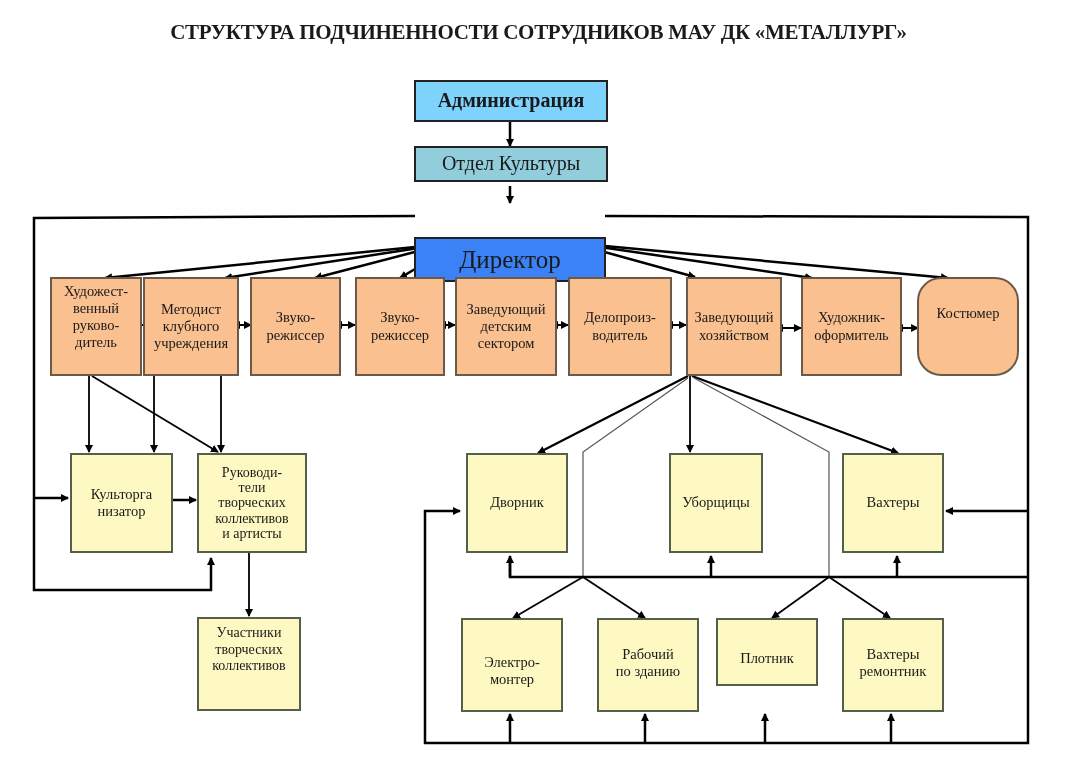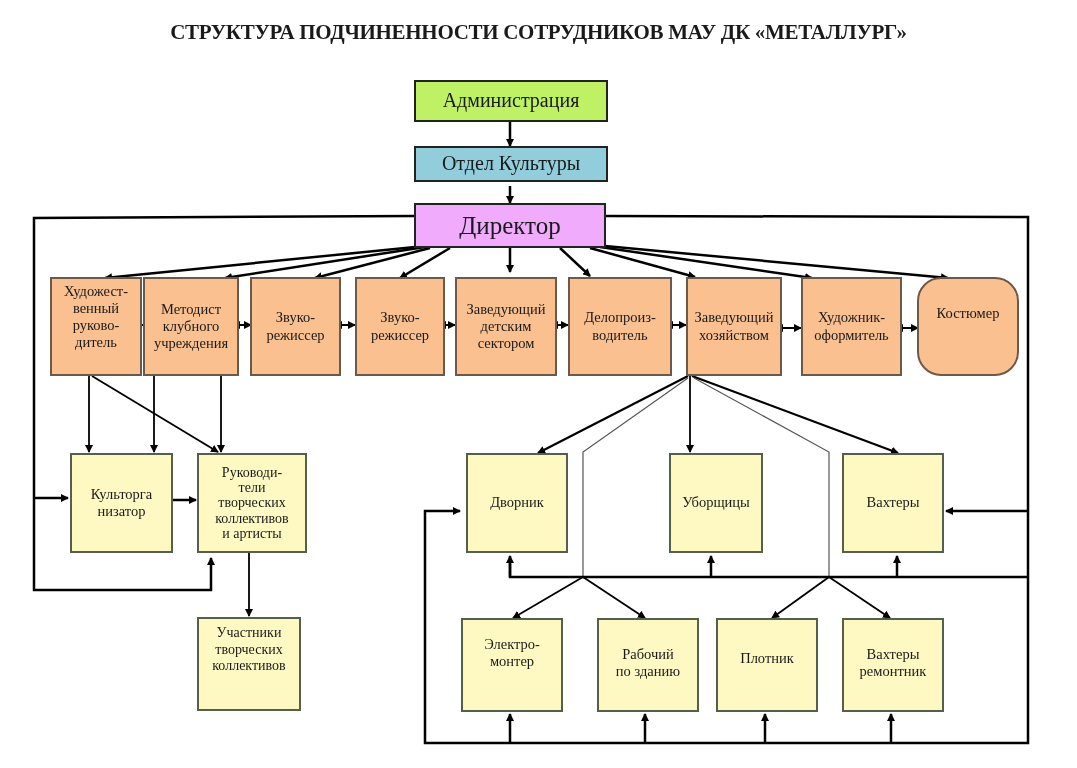--- a/index.html
+++ b/index.html
@@ -4,23 +4,23 @@
 <style>
   html, body { margin: 0; padding: 0; background: #ffffff; }
   body { width: 1077px; height: 768px; position: relative; overflow: hidden;
          font-family: "Liberation Serif", "DejaVu Serif", serif; color: #1a1a1a; }
   #title { position: absolute; left: 0; top: 20px; width: 1077px; text-align: center;
            font-weight: bold; font-size: 21px; letter-spacing: -0.3px; }
   svg#lines { position: absolute; left: 0; top: 0; }
   .box { position: absolute; box-sizing: border-box; border: 2px solid #4a4a4a;
          display: flex; align-items: center; justify-content: center; text-align: center;
          line-height: 1.18; font-size: 14.5px; padding: 2px; }
-  .orange-top { background: #bef264; border-color: #222; font-size: 20px; }
+  .orange-top { background: #7dd3fc; border-color: #222; font-size: 20px; font-weight: bold; }
   .blue { background: #92cddc; border-color: #222; font-size: 20px; }
-  .yellow { background: #f0abfc; border-color: #222; font-size: 25px; }
+  .yellow { background: #3b82f6; border-color: #222; font-size: 25px; margin-top: 34px; }
   .peach { background: #fac090; border-color: #6b5a4a; }
   .green { background: #fef9c3; border-color: #55604a; }
   .top-align { align-items: flex-start; padding-top: 12px; }
   .lbl { white-space: pre-line; }
 </style>
 </head>
 <body>
 
 <div id="title">СТРУКТУРА ПОДЧИНЕННОСТИ СОТРУДНИКОВ МАУ ДК «МЕТАЛЛУРГ»</div>
 
@@ -161,27 +161,27 @@
 <div class="box green" style="left:466px;top:453px;width:102px;height:100px;">
     <span class="lbl">Дворник</span>
   </div>
 <div class="box green" style="left:669px;top:453px;width:94px;height:100px;">
     <span class="lbl">Уборщицы</span>
   </div>
 <div class="box green" style="left:842px;top:453px;width:102px;height:100px;">
     <span class="lbl">Вахтеры</span>
   </div>
 
-<div class="box green top-align" style="left:461px;top:618px;width:102px;height:94px;padding-top:16px;">
+<div class="box green top-align" style="left:461px;top:618px;width:102px;height:94px;padding-top:34px;">
     <span class="lbl">Электро-
 монтер</span>
   </div>
 <div class="box green top-align" style="left:597px;top:618px;width:102px;height:94px;padding-top:26px;">
     <span class="lbl">Рабочий
 по зданию</span>
   </div>
-<div class="box green top-align" style="left:716px;top:618px;width:102px;height:94px;padding-top:30px;">
+<div class="box green top-align" style="left:716px;top:618px;width:102px;height:68px;padding-top:30px;">
     <span class="lbl">Плотник</span>
   </div>
 <div class="box green top-align" style="left:842px;top:618px;width:102px;height:94px;padding-top:26px;">
     <span class="lbl">Вахтеры
 ремонтник</span>
   </div>
 
 </body></html>

